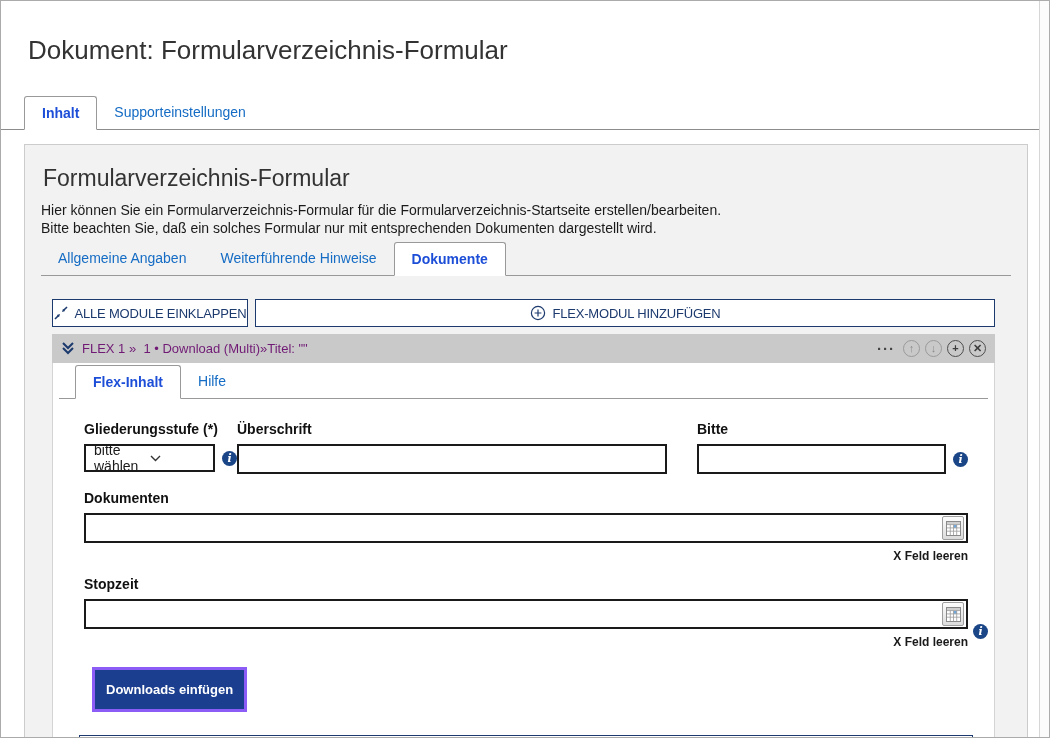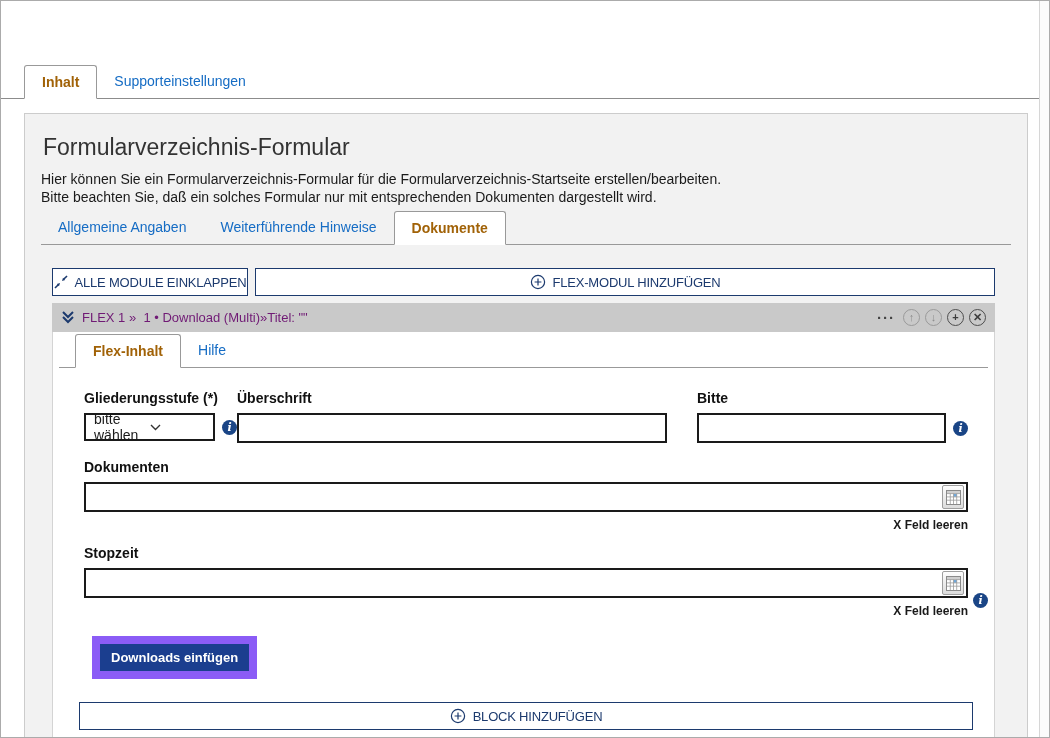--- a/index.html
+++ b/index.html
@@ -16,21 +16,21 @@
   .header { padding-top:34px; }
   .page-title { margin-left:27px; font-size:26px; font-weight:400; color:#333; }
   .main-tabbar {
     margin-top:31px; padding-left:23px; height:33px;
     border-bottom:1px solid #8c8c8c;
     display:flex; align-items:flex-end;
   }
   .tab-active {
     background:#fff; border:1px solid #999; border-bottom:1px solid #fff;
     margin-bottom:-1px; border-radius:3px 3px 0 0;
-    padding:8px 17px; font-size:14px; font-weight:bold; color:#a16207;
+    padding:8px 17px; font-size:14px; font-weight:bold; color:#1d4ed8;
     cursor:default; white-space:nowrap;
   }
   .tab-link {
     color:#156cc4; font-size:14px; padding:8px 17px 9px; cursor:pointer; white-space:nowrap;
   }
   
   .panel {
     margin:14px 23px 0 23px; width:1004px; min-height:620px;
     background:#f2f2f2; border:1px solid #ccc; padding:0 16px;
   }
@@ -100,35 +100,36 @@
     display:flex; align-items:center; justify-content:center; cursor:pointer;
   }
   .clear-line {
     margin-top:6px; text-align:right; font-size:12px; font-weight:bold; color:#1a1a1a;
   }
   .clear-line span { cursor:pointer; }
   .stop-info { position:absolute; right:-20px; bottom:-10px; }
   .btn-primary {
     margin:18px 0 0 8px; display:inline-block;
     background:#1b3e8f; color:#fff; font-weight:bold; font-size:13px;
-    padding:6px 11px; border:8px solid #8b5cf6; cursor:pointer;
+    padding:12px 11px; border:3px solid #8b5cf6; cursor:pointer;
     font-family:"Liberation Sans", sans-serif;
   }
   .btn-block { margin:23px -5px 0; width:calc(100% + 10px); height:28px; }
   
   .scrollbar {
     position:absolute; top:0; right:0; width:10px; height:738px;
     background:#fbfbfb; border-left:1px solid #d6d6d6;
   }
   svg { display:block; }
 </style>
 </head>
 <body>
 
 <div class="header">
+  <div class="page-title">Dokument: Formularverzeichnis-Formular</div>
   <div class="main-tabbar">
     <div class="tab-active">Inhalt</div>
     <div class="tab-link">Supporteinstellungen</div>
   </div>
 </div>
 
 <div class="panel">
   <div class="panel-heading">Formularverzeichnis-Formular</div>
   <div class="panel-desc">
     <div>Hier können Sie ein Formularverzeichnis-Formular für die Formularverzeichnis-Startseite erstellen/bearbeiten.</div>

